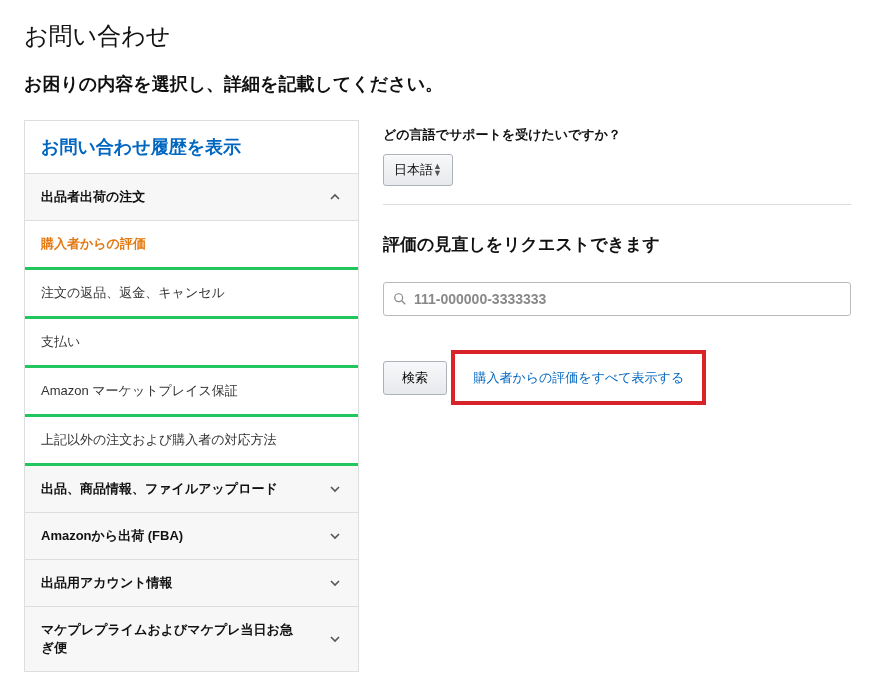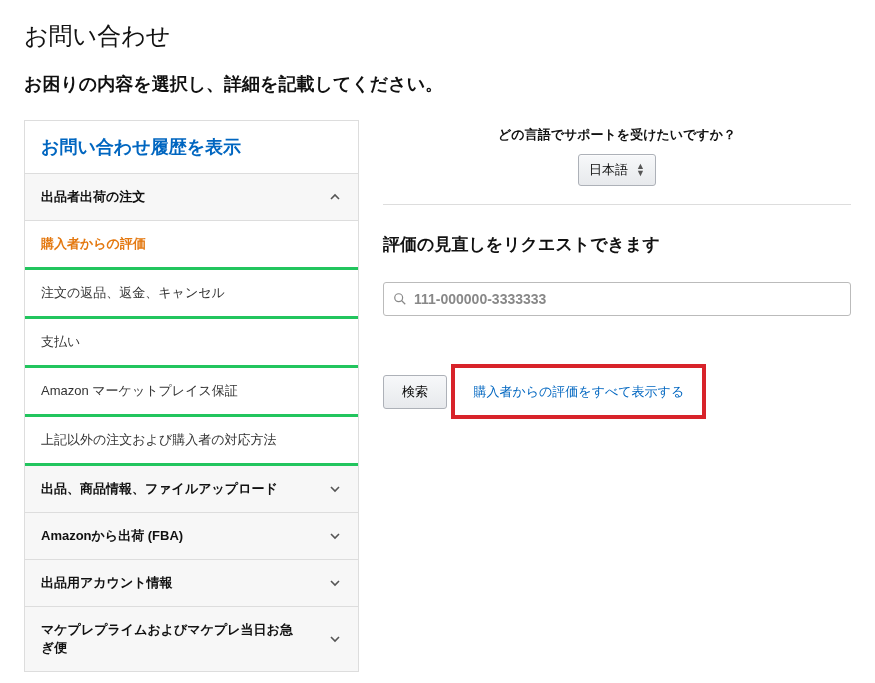--- a/index.html
+++ b/index.html
@@ -66,31 +66,29 @@
       display: inline-flex;
       align-items: center;
       justify-content: center;
     }
     .main {
       flex: 1;
       padding-top: 6px;
     }
     .lang-row {
       margin-bottom: 14px;
-      text-align: center;
     }
     .lang-label {
       font-size: 13px;
       font-weight: 700;
       margin-bottom: 10px;
     }
     .lang-select {
       display: inline-flex;
       align-items: center;
-      gap: 8px;
       padding: 6px 10px;
       border: 1px solid #adb1b8;
       border-radius: 3px;
       background: linear-gradient(#f7f8fa, #e7e9ec);
       font-size: 13px;
       cursor: pointer;
       box-shadow: 0 1px 0 rgba(255,255,255,.6) inset;
     }
     .divider {
       border: none;
@@ -133,21 +131,21 @@
     .search-btn {
       padding: 7px 18px;
       border: 1px solid #adb1b8;
       border-radius: 3px;
       background: linear-gradient(#f7f8fa, #e7e9ec);
       font-size: 13px;
       cursor: pointer;
     }
     .highlight-box {
       display: inline-block;
-      margin-top: 34px;
+      margin-top: 20px;
       padding: 14px 18px;
       border: 4px solid #d8232a;
     }
     .highlight-link {
       color: #0066c0;
       font-size: 13px;
       text-decoration: none;
       cursor: pointer;
     }
     .updown {

